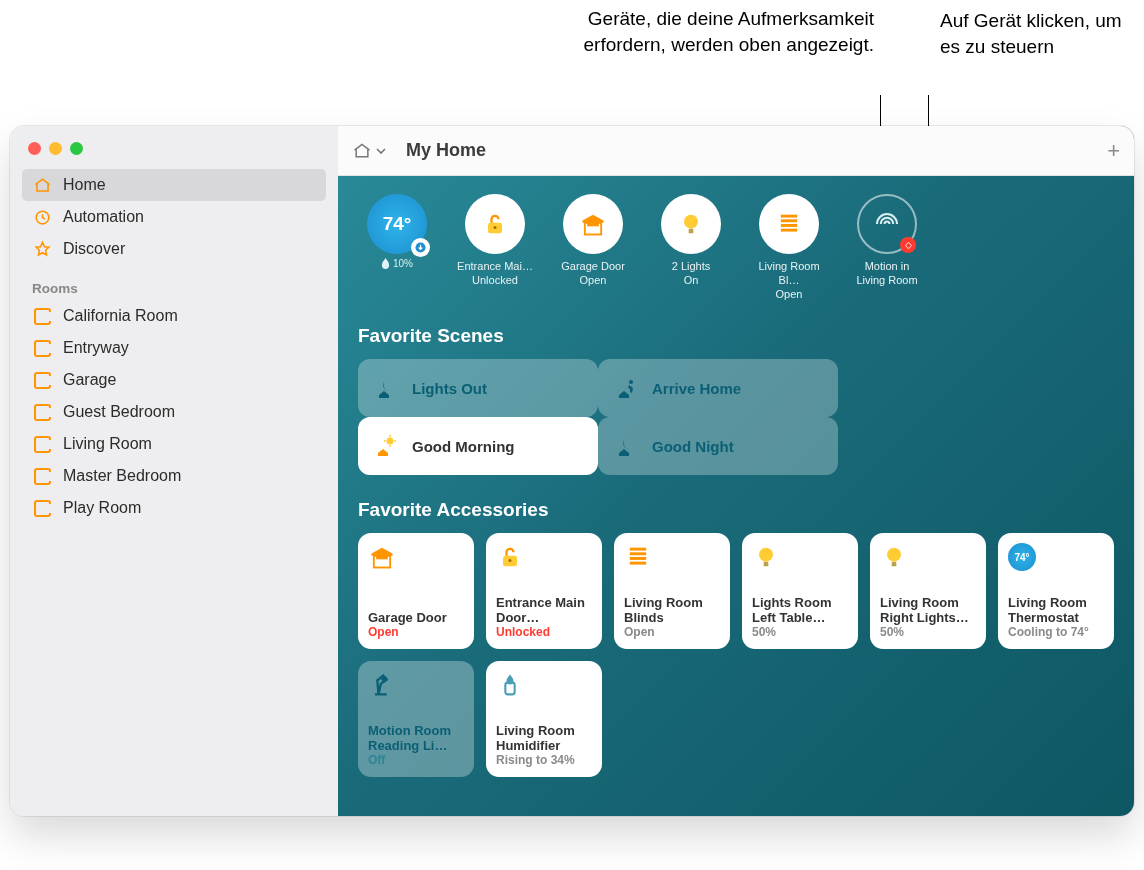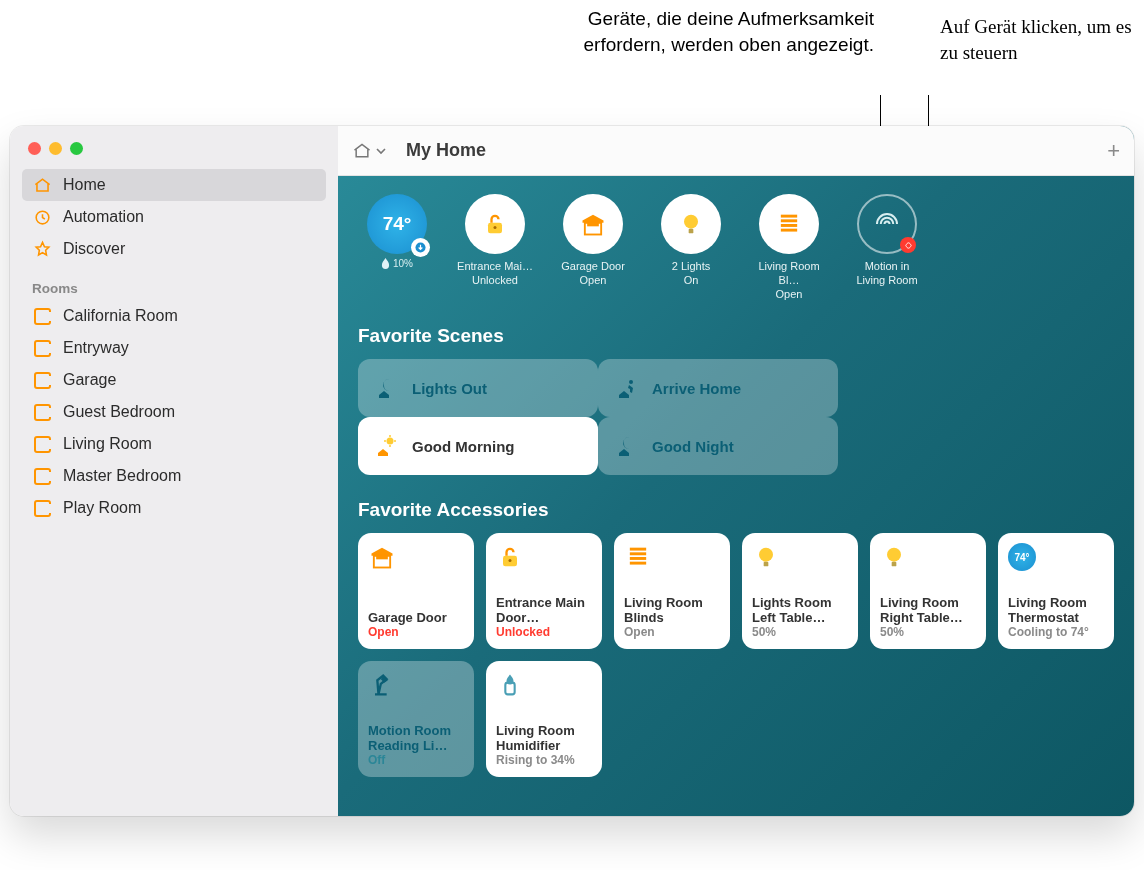--- a/index.html
+++ b/index.html
@@ -1,20 +1,20 @@
 <!DOCTYPE html>
 <html><head>
 <meta charset="utf-8">
 <style>
   * { box-sizing: border-box; font-family: -apple-system, "Helvetica Neue", Arial, sans-serif; }
   body { margin: 0; background: #fff; width: 1144px; height: 870px; position: relative; }
   .callouts { position: absolute; top: 0; left: 0; right: 0; height: 125px; }
   .callout { position: absolute; font-size: 19px; line-height: 1.35; text-align: left; color:#000; }
   #callout-left { left: 534px; top: 6px; width: 340px; text-align: right; }
-  #callout-right { left: 940px; top: 14px; width: 200px; font-family: Liberation Serif, serif; }
+  #callout-right { left: 940px; top: 8px; width: 200px; }
   .leader { position: absolute; background:#000; }
   .leader-h { height:1px; }
   .leader-v { width:1px; }
 
   .window { position: absolute; top: 126px; left: 10px; width: 1124px; height: 690px;
             border-radius: 14px; overflow: hidden; box-shadow: 0 0 0 1px rgba(0,0,0,0.08), 0 20px 40px rgba(0,0,0,0.15);
             display: flex; background: #fff; }
 
   
   .sidebar { width: 352px; background: #eeedef; display: flex; flex-direction: column; }
@@ -353,21 +353,21 @@
             </div>
           </div>
           <div class="tile white">
             <div class="ticon">
               <svg width="28" height="28" viewBox="0 0 24 24">
                 <circle cx="12" cy="10" r="6" fill="#ffcc33"></circle>
                 <rect x="10" y="16" width="4" height="4" rx="1" fill="#bba24a"></rect>
               </svg>
             </div>
             <div>
-              <div class="tname">Living Room Right Table…</div>
+              <div class="tname">Living Room Right Lights…</div>
               <div class="tstatus gray">50%</div>
             </div>
           </div>
           <div class="tile white">
             <div class="ticon">
               <div style="width:28px;height:28px;border-radius:50%;background:radial-gradient(circle,#2fb3e8,#1b8fd0);color:#fff;font-size:10px;font-weight:700;display:flex;align-items:center;justify-content:center;">74°</div>
             </div>
             <div>
               <div class="tname">Living Room Thermostat</div>
               <div class="tstatus gray">Cooling to 74°</div>

